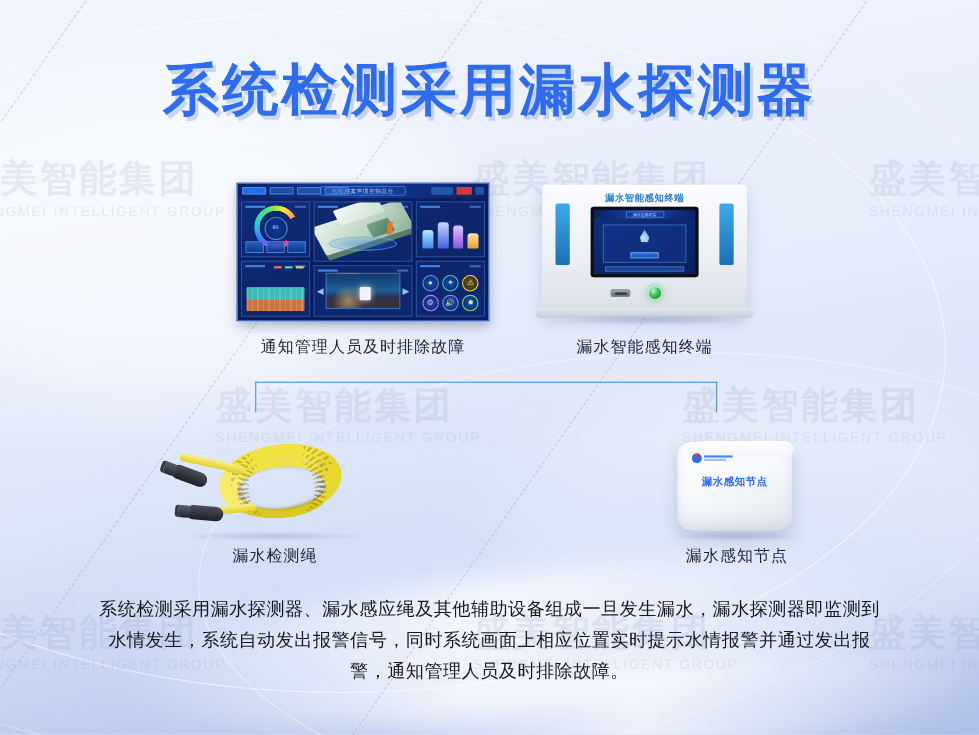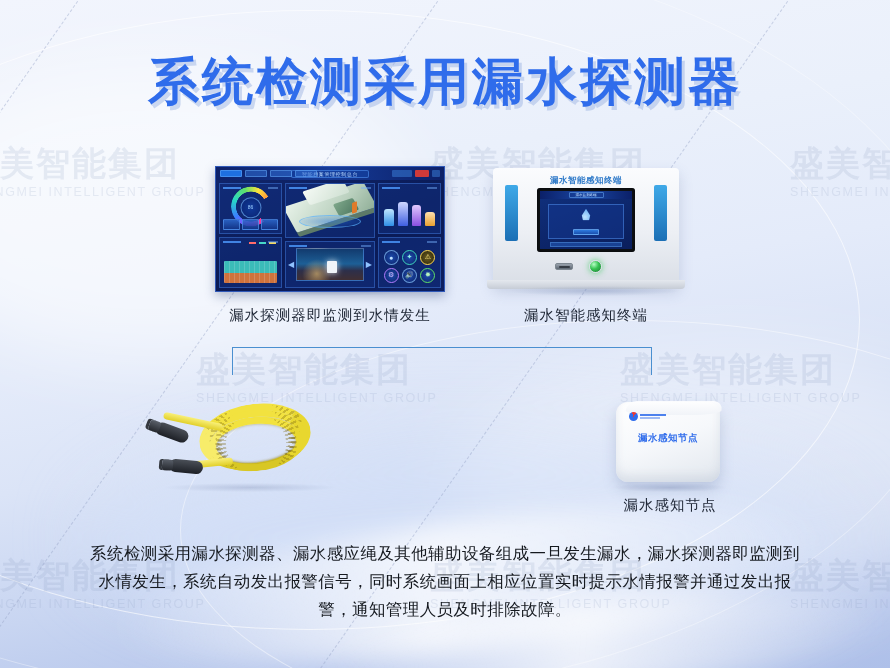--- a/index.html
+++ b/index.html
@@ -547,21 +547,21 @@
             <div class="ic teal">✦</div>
             <div class="ic gold">⚠</div>
             <div class="ic violet">⚙</div>
             <div class="ic">🔊</div>
             <div class="ic green">✸</div>
           </div>
         </div>
       </div>
     </div>
   </div>
-  <div class="caption" style="margin-top:14px">漏水探测器即监测到水情发生</div>
+  <div class="caption" style="margin-top:14px">通知管理人员及时排除故障</div>
 </div>
 
 <div class="prod" id="terminal-block">
   <div class="term">
     <div class="term-label">漏水智能感知终端</div>
     <div class="term-wing l"></div>
     <div class="term-wing r"></div>
     <div class="term-screen">
       <div class="term-ui">
         <div class="term-ui-top">
@@ -585,20 +585,21 @@
   <div class="rope-stage">
     <div class="coil c1"></div>
     <div class="coil c2"></div>
     <div class="coil c3"></div>
     <div class="tail"></div>
     <div class="tail2"></div>
     <div class="conn c-a"></div>
     <div class="conn c-b"></div>
     <div class="rope-shadow"></div>
   </div>
+  <div class="caption" style="margin-top:6px">漏水检测绳</div>
 </div>
 
 <div class="prod" id="node-block">
   <div class="node-stage">
     <div class="node-body">
       <div class="node-top"></div>
       <div class="node-logo">
         <div class="mark"></div>
         <div class="lines">
             <i></i>

